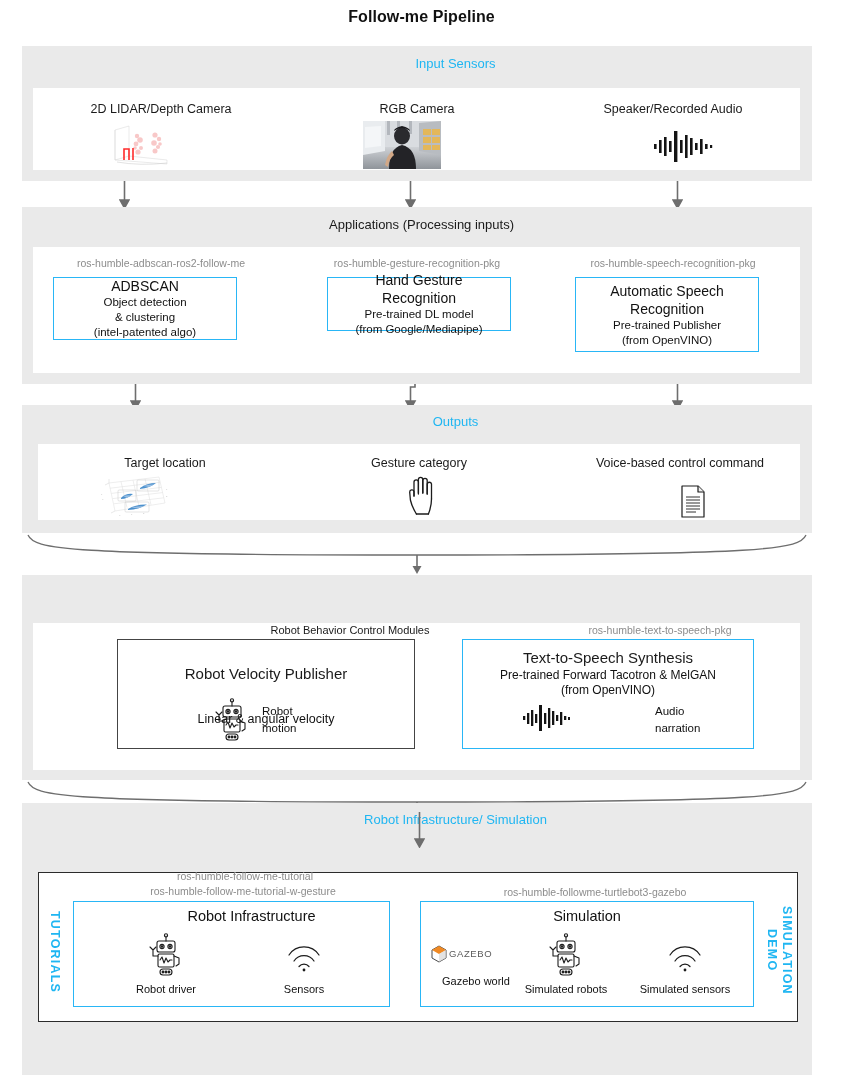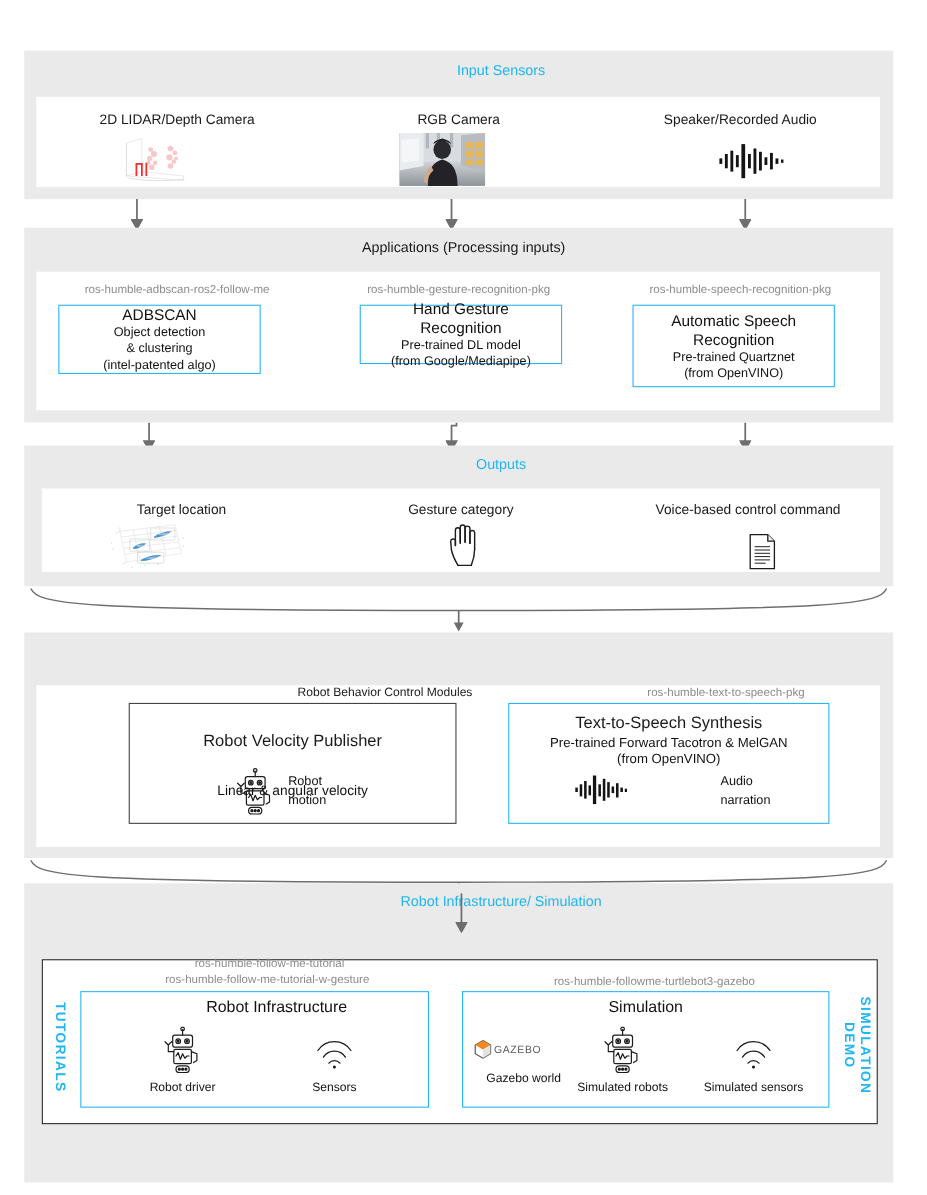--- a/index.html
+++ b/index.html
@@ -162,20 +162,21 @@
     font-size: 11px;
     color: #111;
     white-space: nowrap;
   }
 </style>
 </head>
 <body>
 
 <div class="page">
 
+  <div class="main-title">Follow-me Pipeline</div>
 
   <div class="stage" style="left:22px; top:46px; width:790px; height:135px;"></div>
   <div class="stage-title cyan" style="top:56px;">Input Sensors</div>
 
   <div class="white-box" style="left:33px; top:88px; width:767px; height:82px;"></div>
 
   <div class="col-caption" style="left:33px; top:101px; width:256px;">2D LIDAR/Depth Camera</div>
   <div class="col-caption" style="left:289px; top:101px; width:256px;">RGB Camera</div>
   <div class="col-caption" style="left:545px; top:101px; width:256px;">Speaker/Recorded Audio</div>
 
@@ -304,21 +305,21 @@
   <div class="mod-box" style="left:327px; top:277px; width:184px; height:54px;">
     <div class="mod-title">Hand Gesture</div>
     <div class="mod-title">Recognition</div>
     <div class="mod-sub">Pre-trained DL model</div>
     <div class="mod-sub">(from Google/Mediapipe)</div>
   </div>
 
   <div class="mod-box" style="left:575px; top:277px; width:184px; height:75px;">
     <div class="mod-title">Automatic Speech</div>
     <div class="mod-title">Recognition</div>
-    <div class="mod-sub">Pre-trained Quartznet</div>
+    <div class="mod-sub">Pre-trained Publisher</div>
     <div class="mod-sub">(from OpenVINO)</div>
   </div>
 
   <div class="arrow-v" style="left:130px; top:384px; height:26px;">
     <svg width="11" height="26" viewBox="0 0 11 26">
         <g stroke="#6e6e6e" stroke-width="1.6" fill="#6e6e6e">
       <line x1="5.5" y1="0" x2="5.5" y2="18"></line>
           <polygon points="1,17 10,17 5.5,25"></polygon>
         </g>
       </svg>

